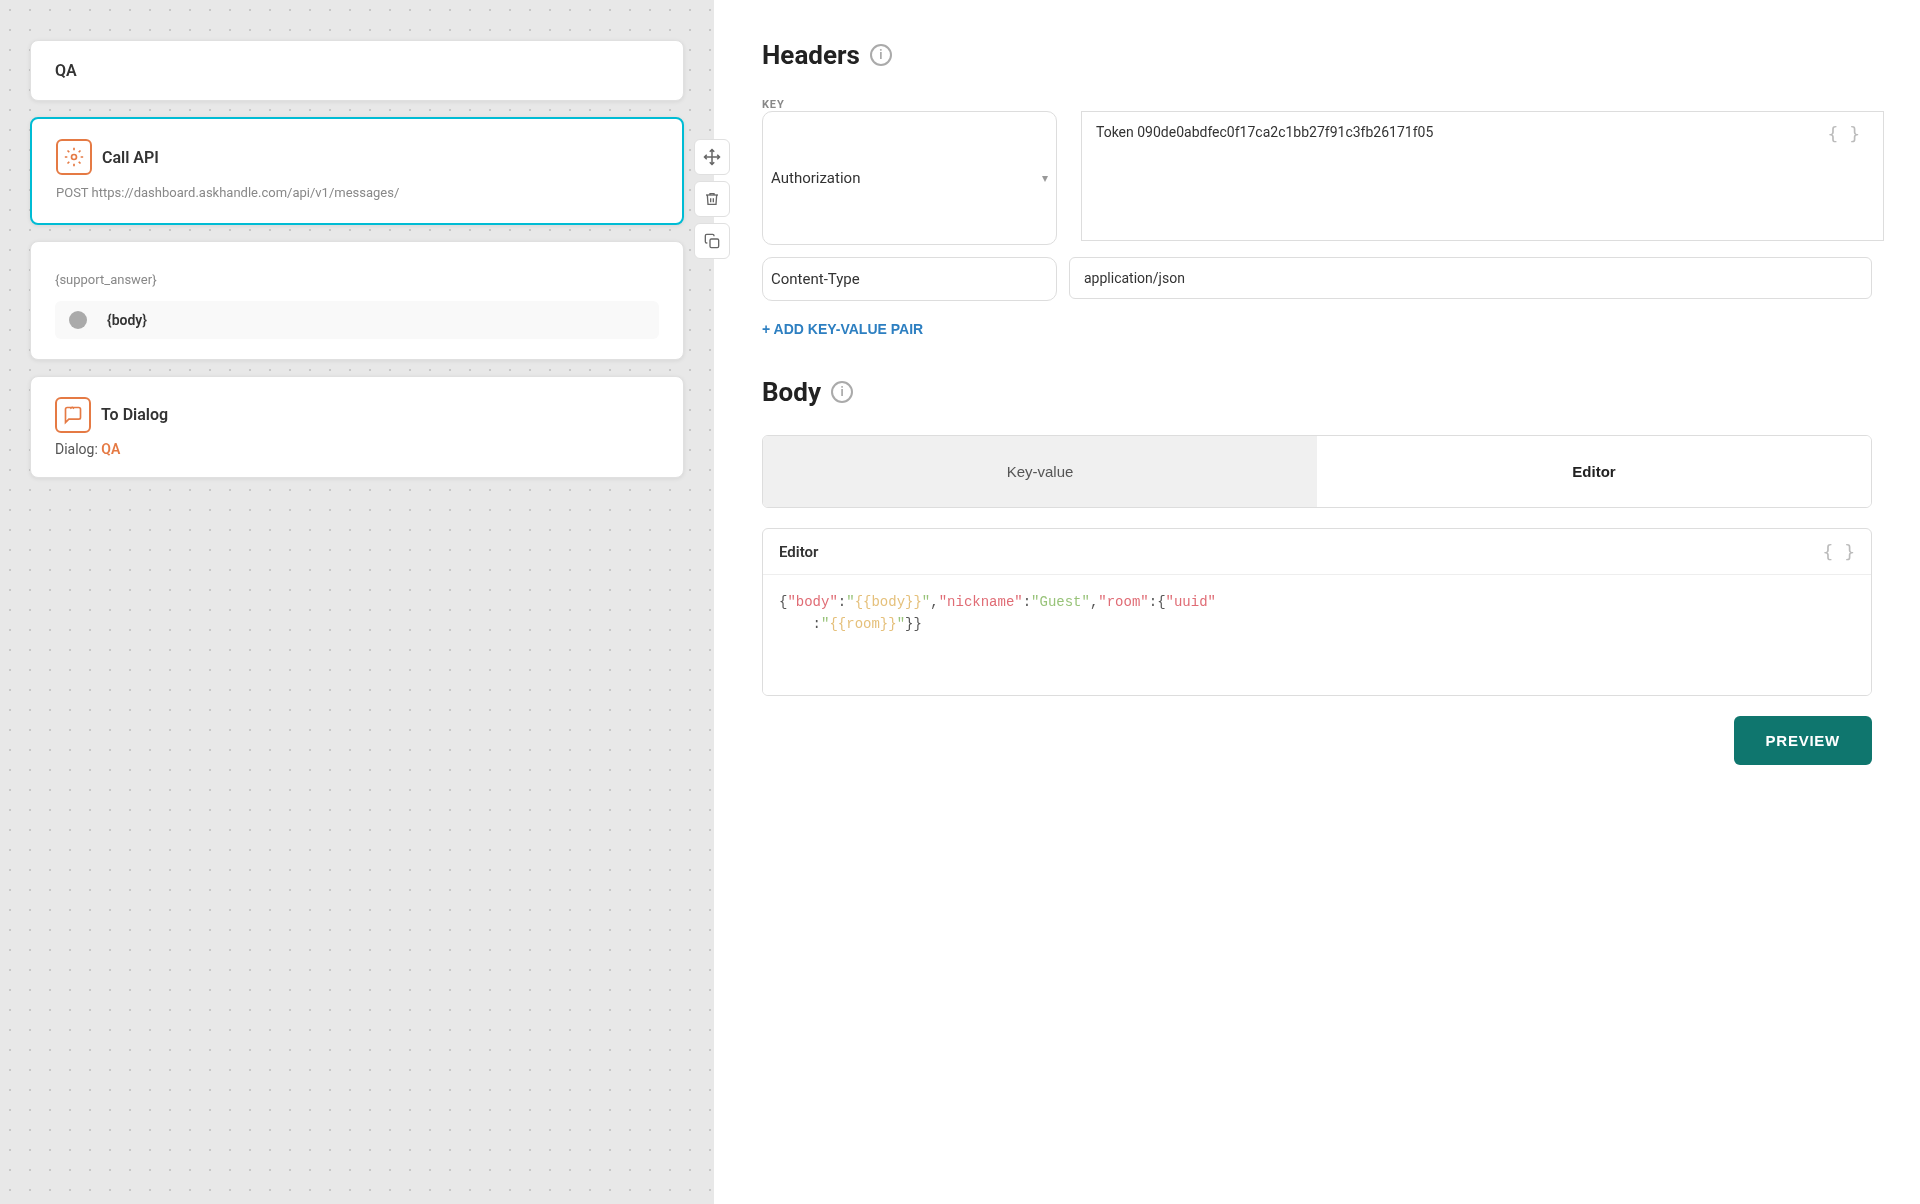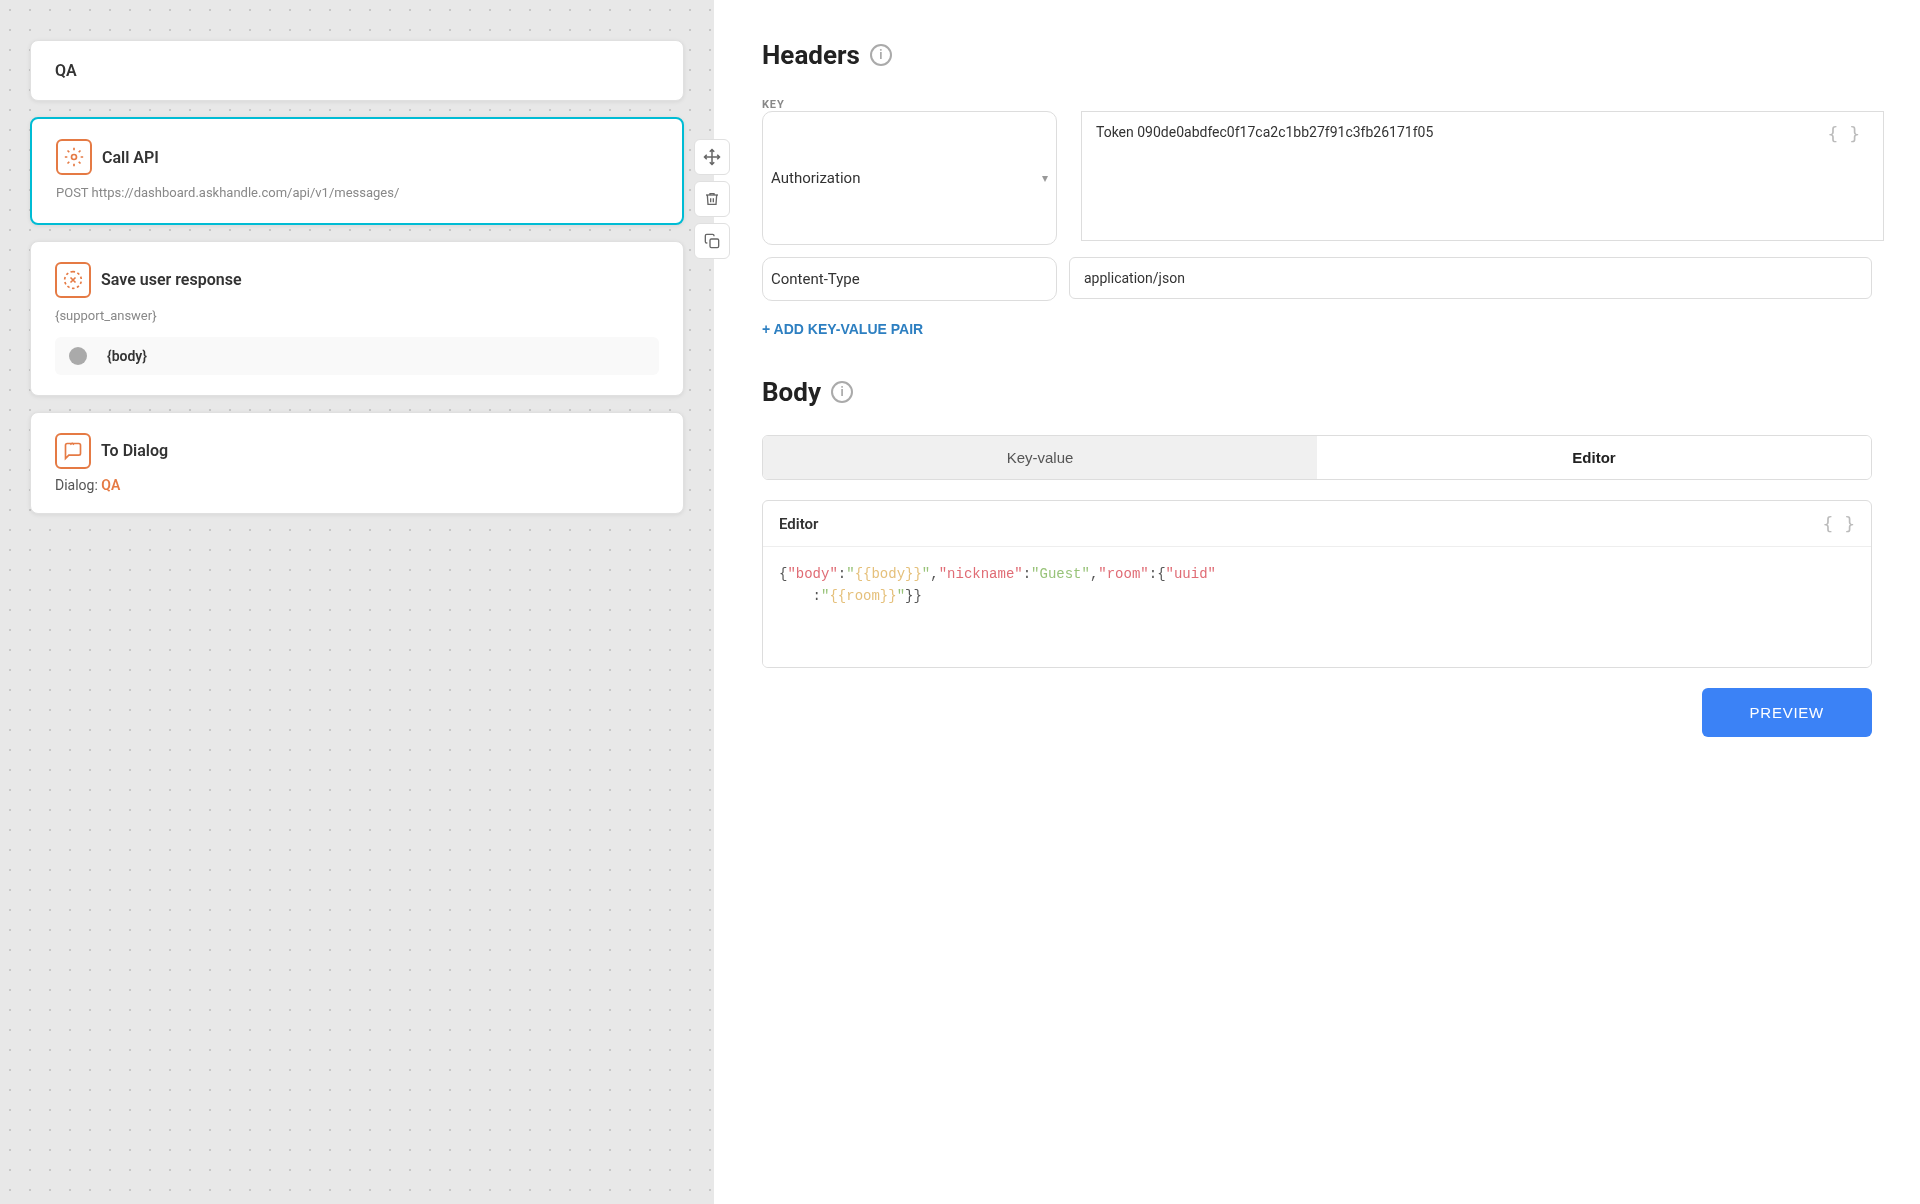--- a/index.html
+++ b/index.html
@@ -316,21 +316,21 @@
     .body-tabs {
       display: flex;
       border: 1px solid #ddd;
       border-radius: 6px;
       overflow: hidden;
       margin-bottom: 20px;
     }
 
     .body-tab {
       flex: 1;
-      padding: 13px;
+      padding: 27px;
       text-align: center;
       font-size: 15px;
       font-weight: 500;
       cursor: pointer;
       border: none;
       background: #f0f0f0;
       color: #555;
     }
 
     .body-tab.active {
@@ -382,27 +382,27 @@
     .json-brace { color: #555; }
     .json-key { color: #e06c75; }
     .json-value-string { color: #98c379; }
     .json-variable { color: #e5c07b; }
 
     
     .preview-btn {
       display: block;
       margin-left: auto;
       margin-top: 20px;
-      background: #3b82f6;
+      background: #0f766e;
       color: #fff;
       border: none;
       border-radius: 6px;
-      padding: 16px 48px;
+      padding: 16px 32px;
       font-size: 15px;
-      font-weight: 400;
+      font-weight: 700;
       letter-spacing: 0.05em;
       cursor: pointer;
       text-transform: uppercase;
     }
   </style>
 </head>
 <body>
 
 <div class="left-panel">
 
@@ -439,29 +439,20 @@
       <div class="card-action-btn">
         <svg width="16" height="16" viewBox="0 0 24 24" fill="none" stroke="#666" stroke-width="2">
           <rect x="9" y="9" width="13" height="13" rx="2"></rect>
           <path d="M5 15H4a2 2 0 01-2-2V4a2 2 0 012-2h9a2 2 0 012 2v1"></path>
         </svg>
       </div>
     </div>
   </div>
 
   <div class="node-card inactive">
-    <div class="node-header">
-      <div class="node-icon">
-        <svg viewBox="0 0 24 24" fill="none" stroke="#e57a44" stroke-width="2" width="20" height="20">
-          <path d="M12 2C6.48 2 2 6.48 2 12s4.48 10 10 10 10-4.48 10-10S17.52 2 12 2z" stroke-dasharray="3 3"></path>
-          <path d="M15 9l-6 6M9 9l6 6"></path>
-        </svg>
-      </div>
-      <div class="node-title">Save user response</div>
-    </div>
     <div class="variable-tag">{support_answer}</div>
     <div class="body-variable">
       <div class="body-variable-dot"></div>
       <div class="body-variable-text">{body}</div>
     </div>
   </div>
 
   <div class="node-card inactive">
     <div class="node-header">
       <div class="node-icon" style="border-color:#e57a44;">

